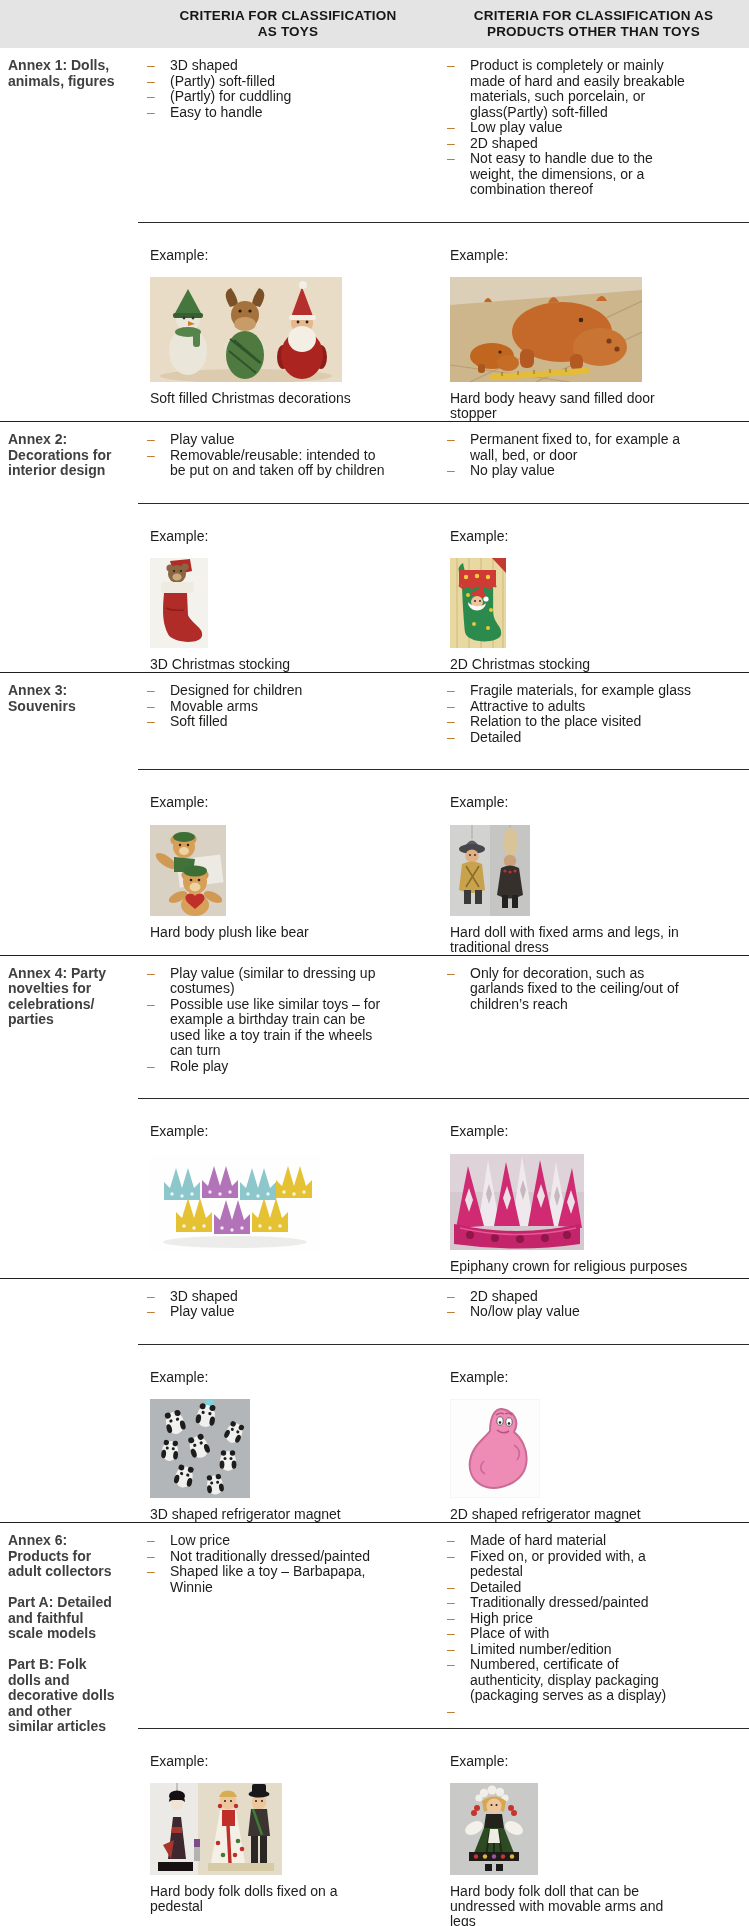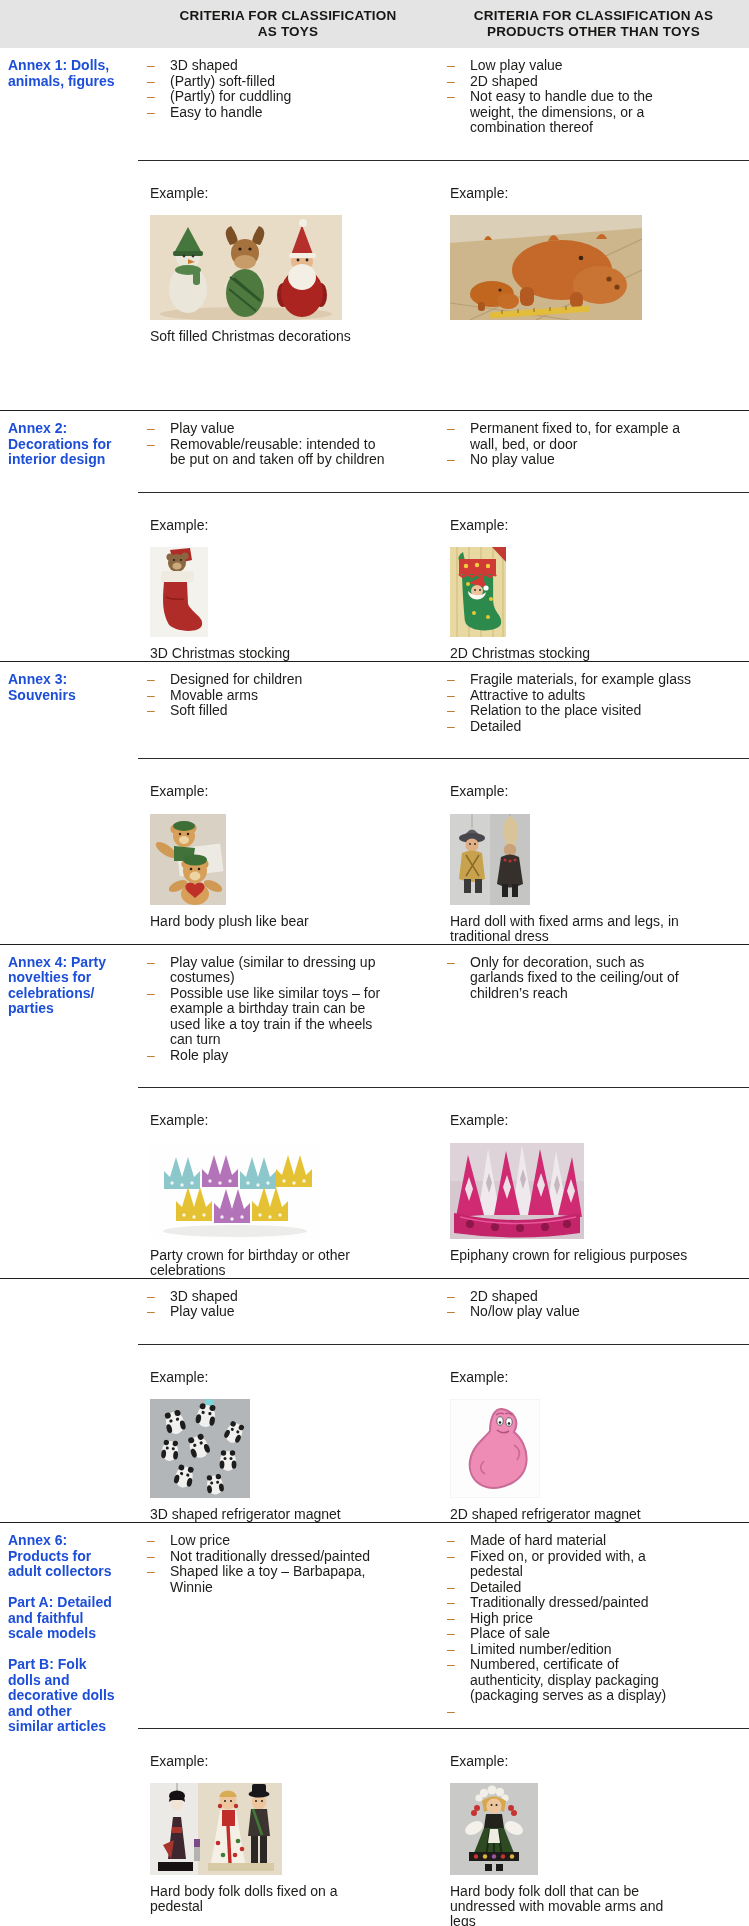--- a/index.html
+++ b/index.html
@@ -25,21 +25,21 @@
   .band .ht.other { grid-column:3; }
 
   
   .annex { position:relative; border-bottom:1.6px solid #1f1f1d; }
   .row-1{min-height:363px}.row-2{min-height:240px}.row-3{min-height:271px}
   .row-4{min-height:323px}.row-5{min-height:233px}.row-6{min-height:440px}
 
   .rlabel {
     position:absolute; left:8px; top:10px; width:127px;
     font-weight:700; font-size:14px; line-height:15.5px; white-space:pre-line;
-    color:#1d4ed8;
+    color:#404040;
   }
   .crit {
     margin-left:138px; padding-top:10px;
     display:grid; grid-template-columns:300px 311px;
   }
   ul.blist { list-style:none; }
   .blist li {
     position:relative; padding-left:32px;
     font-size:14px; line-height:15.5px; white-space:pre-line;
   }
@@ -85,21 +85,24 @@
     <div class="rlabel">Annex 1: Dolls,
 animals, figures</div>
     <div class="crit">
       <ul class="blist">
             <li><span class="dash">–</span><span>3D shaped</span></li>
             <li><span class="dash">–</span><span>(Partly) soft-filled</span></li>
             <li><span class="dash">–</span><span>(Partly) for cuddling</span></li>
             <li><span class="dash">–</span><span>Easy to handle</span></li>
           </ul>
       <ul class="blist">
-            <li><span class="dash">–</span></li>
+            <li><span class="dash">–</span><span>Product is completely or mainly
+made of hard and easily breakable
+materials, such porcelain, or
+glass(Partly) soft-filled</span></li>
             <li><span class="dash">–</span><span>Low play value</span></li>
             <li><span class="dash">–</span><span>2D shaped</span></li>
             <li><span class="dash">–</span><span>Not easy to handle due to the
 weight, the dimensions, or a
 combination thereof</span></li>
           </ul>
     </div>
     <div class="exrule"></div>
     <div class="exgrid">
       <div class="excell ex-left">
@@ -168,20 +171,22 @@
 <rect x="40" y="94" width="100" height="6" rx="2" fill="#e3bc3b" transform="rotate(-4 90 97)"></rect>
 <g stroke="#8a6a1a" stroke-width="1">
                   <line x1="52" y1="95" x2="52" y2="99"></line>
                   <line x1="68" y1="94" x2="68" y2="98"></line>
                   <line x1="84" y1="93" x2="84" y2="97"></line>
                   <line x1="100" y1="92" x2="100" y2="96"></line>
                   <line x1="116" y1="91" x2="116" y2="95"></line>
                 </g>
 </svg>
             </div>
+        <div class="caption">Hard body heavy sand filled door
+stopper</div>
       </div>
     </div>
   </section>
       <section class="annex row-2">
     <div class="rlabel">Annex 2:
 Decorations for
 interior design</div>
     <div class="crit">
       <ul class="blist">
             <li><span class="dash">–</span><span>Play value</span></li>
@@ -393,22 +398,20 @@
                   <circle cx="54" cy="72" r="1.7"></circle>
 <circle cx="72" cy="74" r="1.7"></circle>
                   <circle cx="82" cy="76" r="1.7"></circle>
                   <circle cx="92" cy="74" r="1.7"></circle>
 <circle cx="110" cy="72" r="1.7"></circle>
                   <circle cx="120" cy="74" r="1.7"></circle>
                   <circle cx="130" cy="72" r="1.7"></circle>
 </g>
 </svg>
             </div>
-        <div class="caption">Party crown for birthday or other
-celebrations</div>
       </div>
       <div class="excell ex-right">
         <div class="exlabel">Example:</div>
         <div class="photo" data-illus="epiphany-crown-photo">
               <svg viewBox="0 0 134 96" xmlns="http://www.w3.org/2000/svg">
 <rect width="134" height="96" fill="#d5c9cf"></rect>
                 <rect width="134" height="38" fill="#ded3d8"></rect>
 <polygon points="28,72 38,6 50,72" fill="#efe9ed"></polygon>
                 <polygon points="62,72 72,2 84,72" fill="#efe9ed"></polygon>
                 <polygon points="96,72 106,8 118,72" fill="#efe9ed"></polygon>
@@ -580,21 +583,21 @@
             <li><span class="dash">–</span><span>Shaped like a toy – Barbapapa,
 Winnie</span></li>
           </ul>
       <ul class="blist">
             <li><span class="dash">–</span><span>Made of hard material</span></li>
             <li><span class="dash">–</span><span>Fixed on, or provided with, a
 pedestal</span></li>
             <li><span class="dash">–</span><span>Detailed</span></li>
             <li><span class="dash">–</span><span>Traditionally dressed/painted</span></li>
             <li><span class="dash">–</span><span>High price</span></li>
-            <li><span class="dash">–</span><span>Place of sale</span></li>
+            <li><span class="dash">–</span><span>Place of with</span></li>
             <li><span class="dash">–</span><span>Limited number/edition</span></li>
             <li><span class="dash">–</span><span>Numbered, certificate of
 authenticity, display packaging
 (packaging serves as a display)</span></li>
             <li><span class="dash">–</span></li>
           </ul>
     </div>
     <div class="exrule"></div>
     <div class="exgrid">
       <div class="excell ex-left">

